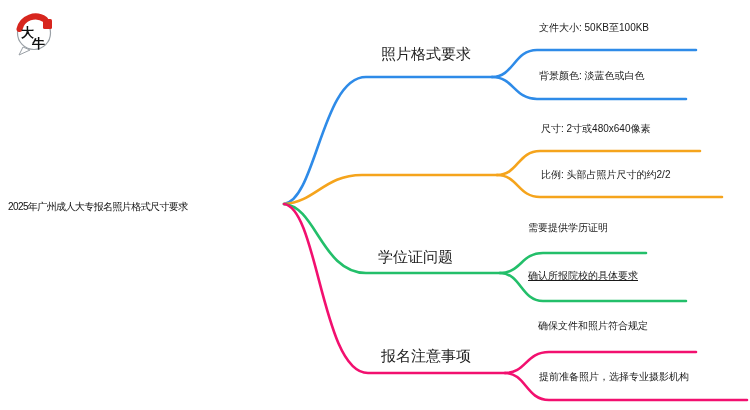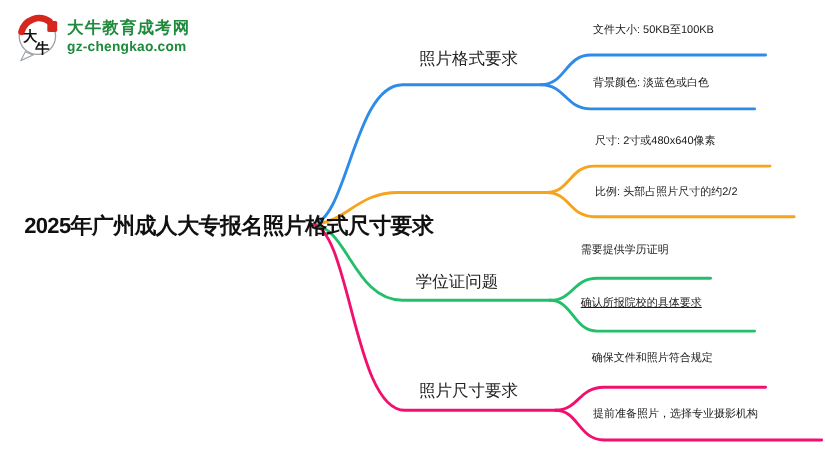--- a/index.html
+++ b/index.html
@@ -12,22 +12,22 @@
 
   
   .logo{position:absolute;left:13px;top:10px;display:flex;align-items:flex-start;gap:4px;}
   .logo-icon{width:44px;height:46px;display:block;}
   .logo-text{display:flex;flex-direction:column;margin-top:6px;}
   .site-name{font-size:15px;font-weight:bold;color:#1E8A3C;letter-spacing:1px;line-height:19px;white-space:nowrap;}
   .site-url{font-size:12.5px;font-weight:bold;color:#1E8A3C;letter-spacing:.2px;line-height:15px;white-space:nowrap;}
 
   
   .root-title{
-    position:absolute;left:22px;top:196px;width:278px;
-    font-size:20px;font-weight:700;line-height:21px;color:#111;white-space:nowrap;
+    position:absolute;left:8px;top:196px;width:278px;
+    font-size:10px;font-weight:400;line-height:21px;color:#111;white-space:nowrap;
     letter-spacing:-0.6px;
   }
 
   
   .branch-label{position:absolute;font-size:15px;line-height:19px;color:#222;white-space:nowrap;}
   .b1{left:381px;top:44px;}
   .b2{left:380px;top:145px;}
   .b3{left:378px;top:247px;}
   .b4{left:381px;top:346px;}
 
@@ -68,31 +68,27 @@
 
   <div class="logo">
     <svg class="logo-icon" viewBox="0 0 44 46" xmlns="http://www.w3.org/2000/svg">
       <circle cx="21" cy="23" r="16.5" fill="#ffffff" stroke="#9aa0a6" stroke-width="1.2"></circle>
       <path d="M10 37 L6 45 L17 40 Z" fill="#ffffff" stroke="#9aa0a6" stroke-width="1"></path>
       <path d="M6.5 19 A16.5 16.5 0 0 1 32 9.5" fill="none" stroke-width="6" stroke-linecap="round" stroke="#D7261E"></path>
       <rect x="30" y="9" width="9" height="10" rx="1.5" fill="#D7261E"></rect>
       <text x="8" y="27" font-size="13" font-weight="bold" fill="#111">大</text>
       <text x="19" y="38" font-size="13" font-weight="bold" fill="#111">牛</text>
     </svg>
-    <div class="logo-text">
-      <span class="site-name">大牛教育成考网</span>
-      <span class="site-url">gz-chengkao.com</span>
-    </div>
   </div>
 
   <div class="root-title">2025年广州成人大专报名照片格式尺寸要求</div>
 
   <div class="branch-label b1">照片格式要求</div>
   <div class="branch-label b3">学位证问题</div>
-  <div class="branch-label b4">照片尺寸要求</div>
+  <div class="branch-label b4">报名注意事项</div>
 
   <div class="leaf l11">文件大小: 50KB至100KB</div>
   <div class="leaf l12">背景颜色: 淡蓝色或白色</div>
   <div class="leaf l21">尺寸: 2寸或480x640像素</div>
   <div class="leaf l22">比例: 头部占照片尺寸的约2/2</div>
   <div class="leaf l31">需要提供学历证明</div>
   <div class="leaf l32">确认所报院校的具体要求</div>
   <div class="leaf l42">提前准备照片，选择专业摄影机构</div>
   <div class="leaf l41">确保文件和照片符合规定</div>
 

